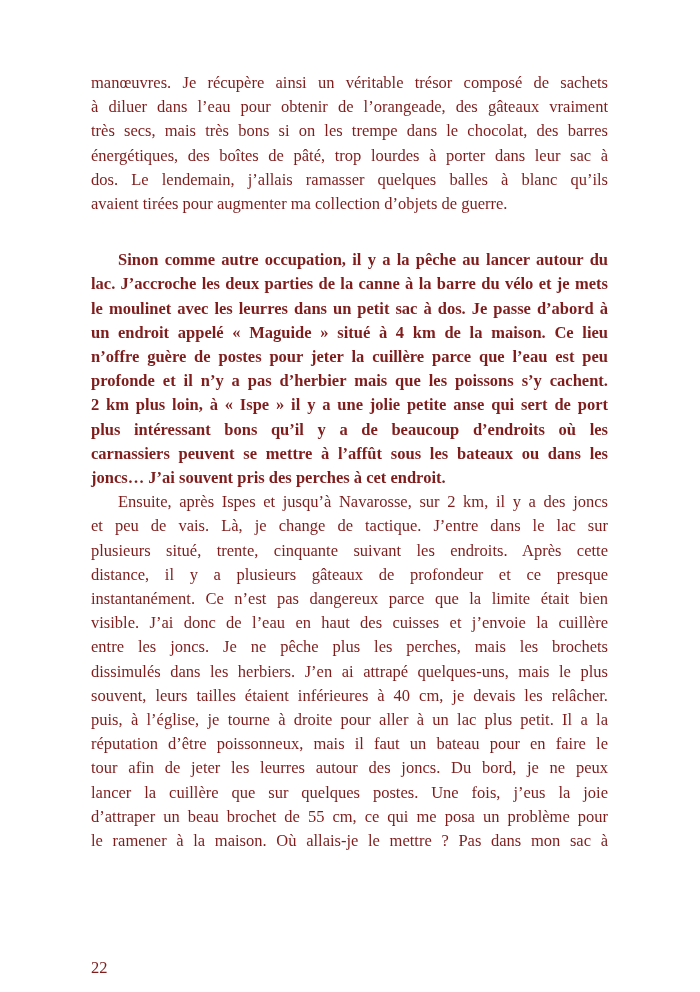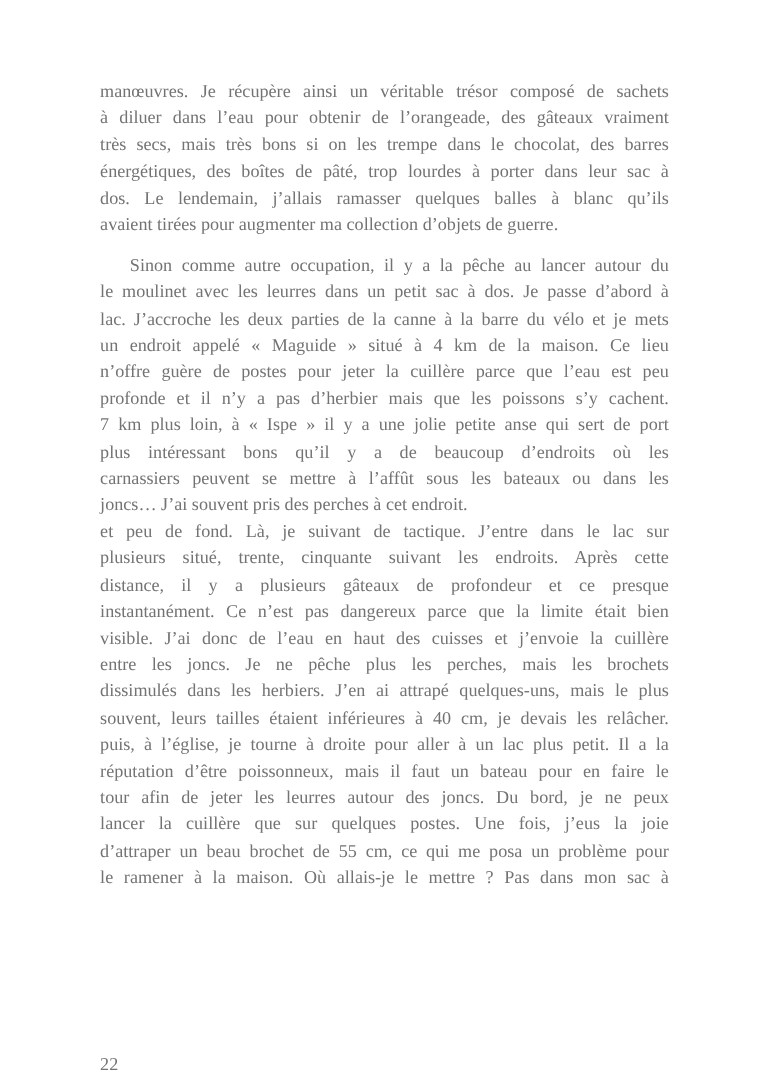--- a/index.html
+++ b/index.html
@@ -6,37 +6,38 @@
     margin: 0;
     padding: 0;
     background: #ffffff;
   }
   .page {
     position: relative;
     width: 700px;
     height: 992px;
     background: #ffffff;
     font-family: "Liberation Serif", "DejaVu Serif", serif;
-    color: #737373;
+    color: #7f1d1d;
     overflow: hidden;
   }
   .text-block {
     position: absolute;
     left: 91px;
     top: 71px;
     width: 517px;
     font-size: 16.5px;
     line-height: 24.2px;
   }
   .para {
     text-align: justify;
     text-justify: inter-word;
   }
   .para.space-before {
-    margin-top: 13px;
+    margin-top: 32px;
+    font-weight: bold;
   }
   .para .line {
     text-align: justify;
     text-align-last: justify;
     white-space: normal;
   }
   .para .line.indent {
     padding-left: 27px;
   }
   .para .line.last-left {
@@ -58,32 +59,33 @@
       <div class="para">
         <div class="line">manœuvres. Je récupère ainsi un véritable trésor composé de sachets</div>
         <div class="line">à diluer dans l’eau pour obtenir de l’orangeade, des gâteaux vraiment</div>
         <div class="line">très secs, mais très bons si on les trempe dans le chocolat, des barres</div>
         <div class="line">énergétiques, des boîtes de pâté, trop lourdes à porter dans leur sac à</div>
         <div class="line">dos. Le lendemain, j’allais ramasser quelques balles à blanc qu’ils</div>
         <div class="line last-left">avaient tirées pour augmenter ma collection d’objets de guerre.</div>
       </div>
       <div class="para space-before">
         <div class="line indent">Sinon comme autre occupation, il y a la pêche au lancer autour du</div>
+        <div class="line">lac. J’accroche les deux parties de la canne à la barre du vélo et je mets</div>
         <div class="line">le moulinet avec les leurres dans un petit sac à dos. Je passe d’abord à</div>
-        <div class="line">lac. J’accroche les deux parties de la canne à la barre du vélo et je mets</div>
         <div class="line">un endroit appelé « Maguide » situé à 4 km de la maison. Ce lieu</div>
         <div class="line">n’offre guère de postes pour jeter la cuillère parce que l’eau est peu</div>
         <div class="line">profonde et il n’y a pas d’herbier mais que les poissons s’y cachent.</div>
-        <div class="line">7 km plus loin, à « Ispe » il y a une jolie petite anse qui sert de port</div>
+        <div class="line">2 km plus loin, à « Ispe » il y a une jolie petite anse qui sert de port</div>
         <div class="line">plus intéressant bons qu’il y a de beaucoup d’endroits où les</div>
         <div class="line">carnassiers peuvent se mettre à l’affût sous les bateaux ou dans les</div>
         <div class="line last-left">joncs… J’ai souvent pris des perches à cet endroit.</div>
       </div>
       <div class="para">
-        <div class="line">et peu de fond. Là, je suivant de tactique. J’entre dans le lac sur</div>
+        <div class="line indent">Ensuite, après Ispes et jusqu’à Navarosse, sur 2 km, il y a des joncs</div>
+        <div class="line">et peu de vais. Là, je change de tactique. J’entre dans le lac sur</div>
         <div class="line">plusieurs situé, trente, cinquante suivant les endroits. Après cette</div>
         <div class="line">distance, il y a plusieurs gâteaux de profondeur et ce presque</div>
         <div class="line">instantanément. Ce n’est pas dangereux parce que la limite était bien</div>
         <div class="line">visible. J’ai donc de l’eau en haut des cuisses et j’envoie la cuillère</div>
         <div class="line">entre les joncs. Je ne pêche plus les perches, mais les brochets</div>
         <div class="line">dissimulés dans les herbiers. J’en ai attrapé quelques-uns, mais le plus</div>
         <div class="line">souvent, leurs tailles étaient inférieures à 40 cm, je devais les relâcher.</div>
       </div>
       <div class="para">
         <div class="line">puis, à l’église, je tourne à droite pour aller à un lac plus petit. Il a la</div>

